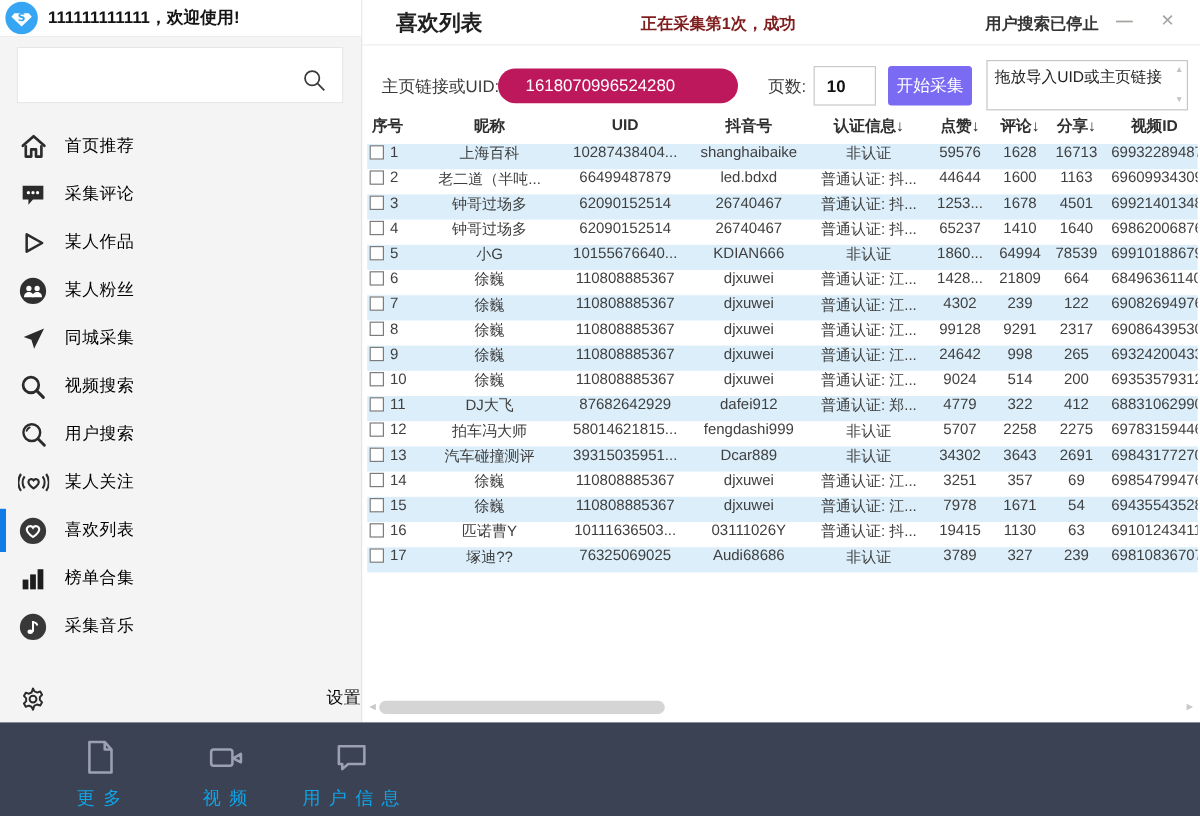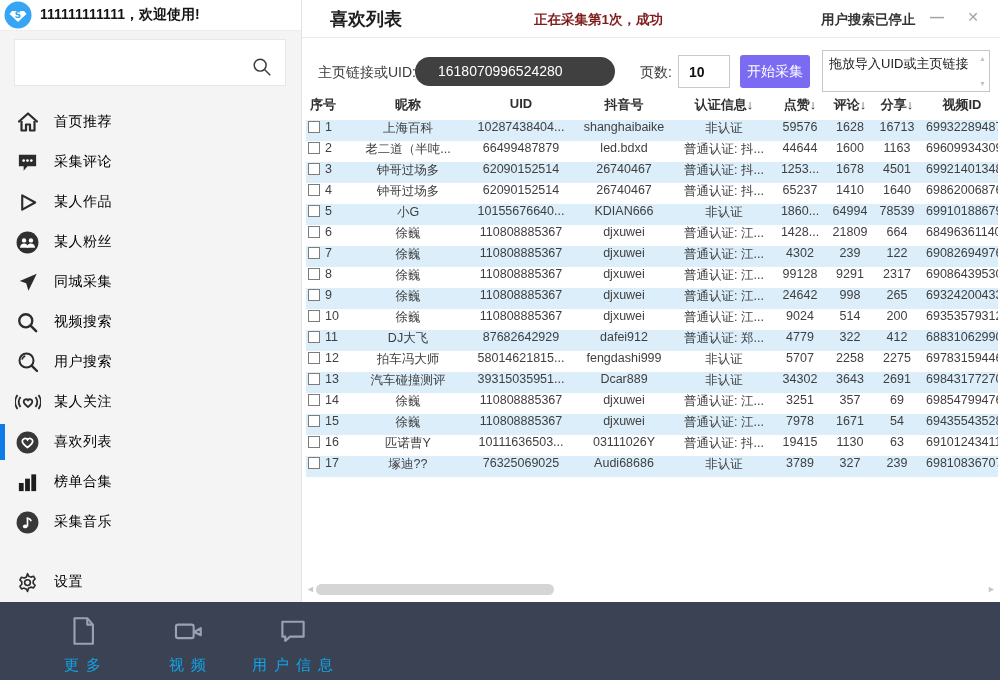--- a/index.html
+++ b/index.html
@@ -20,39 +20,39 @@
                   font-size:14px; padding:4px 34px 4px 8px; font-family:inherit; }
   .search-glass { position:absolute; right:12px; bottom:7px; width:22px; height:22px; }
 
   .nav { margin-top:16px; }
   .nav-item { position:relative; height:40px; display:flex; align-items:center;
               padding-left:14px; cursor:default; }
   .nav-item .nico { width:27px; height:27px; display:flex; align-items:center; justify-content:center; margin-right:13px; }
   .nav-item .nlabel { font-size:14px; color:#000000; letter-spacing:0.5px; }
   .nav-item.selected::before { content:""; position:absolute; left:0; top:2px; bottom:2px;
                                width:5px; background:#0f7be6; }
-  .nav-item.settings { margin-top:20px; }
+  .nav-item.settings { margin-top:20px;justify-content:space-between; }
 
   
   .main-header { position:absolute; left:302px; top:0; right:0; height:38px; background:#fff;
                  border-bottom:1px solid #e9e9e9; }
   .page-title { position:absolute; left:28px; top:7px; font-size:18px; font-weight:bold; color:#1f1f1f; }
   .status-left { position:absolute; left:232px; top:11px; font-size:13.5px; font-weight:bold; color:#7f1d1d; }
   .status-right { position:absolute; left:495px; top:11px; font-size:13.5px; font-weight:bold; color:#333;margin-left:24px; }
   .win-btn { position:absolute; top:6px; width:26px; height:22px; text-align:center;
              color:#a4a4a0; font-size:14px; font-weight:bold; line-height:22px; cursor:default; }
   .win-min { left:622px; }
   .win-close { left:658px; }
 
   
   .main-body { position:absolute; left:302px; top:38px; right:0; height:564px; background:#fff; }
   .lbl { position:absolute; font-size:14px; color:#3a3a3a; }
   .uid-label { left:16px; top:26px; }
   .uid-pill { position:absolute; left:113px; top:19px; width:200px; height:29px; border-radius:15px;
-              background:#404040; color:#fff; font-size:14px; line-height:29px; padding-left:23px;
+              background:#be185d; color:#fff; font-size:14px; line-height:29px; padding-left:23px;
               white-space:nowrap; overflow:hidden; }
   .pages-label { left:338px; top:26px; }
   .pages-input { position:absolute; left:376px; top:17px; width:52px; height:33px;
                  border:1px solid #c9c9c9; font-size:14px; font-weight:bold; padding-left:10px;
                  font-family:inherit; color:#111; outline:none; }
   .start-btn { position:absolute; left:438px; top:17px; width:70px; height:33px; border:none;
                background:#7b6bf2; color:#fff; font-size:14px; border-radius:3px; font-family:inherit; }
   .dropzone { position:absolute; left:520px; top:12px; width:168px; height:42px;
               border:1px solid #c6c6c6; font-size:13px; color:#222; padding:4px 14px 4px 6px; }
   .dz-arrows { position:absolute; right:3px; top:4px; bottom:4px; display:flex; flex-direction:column;

